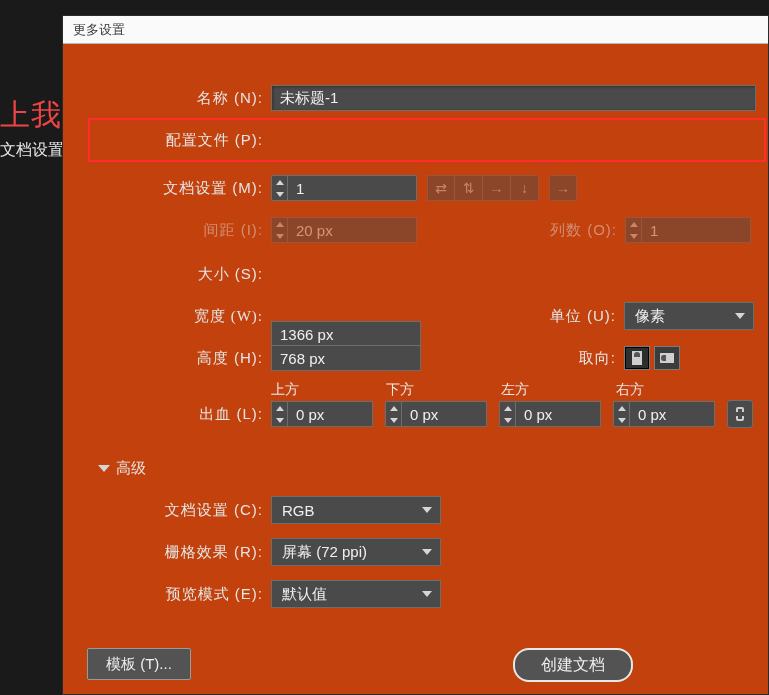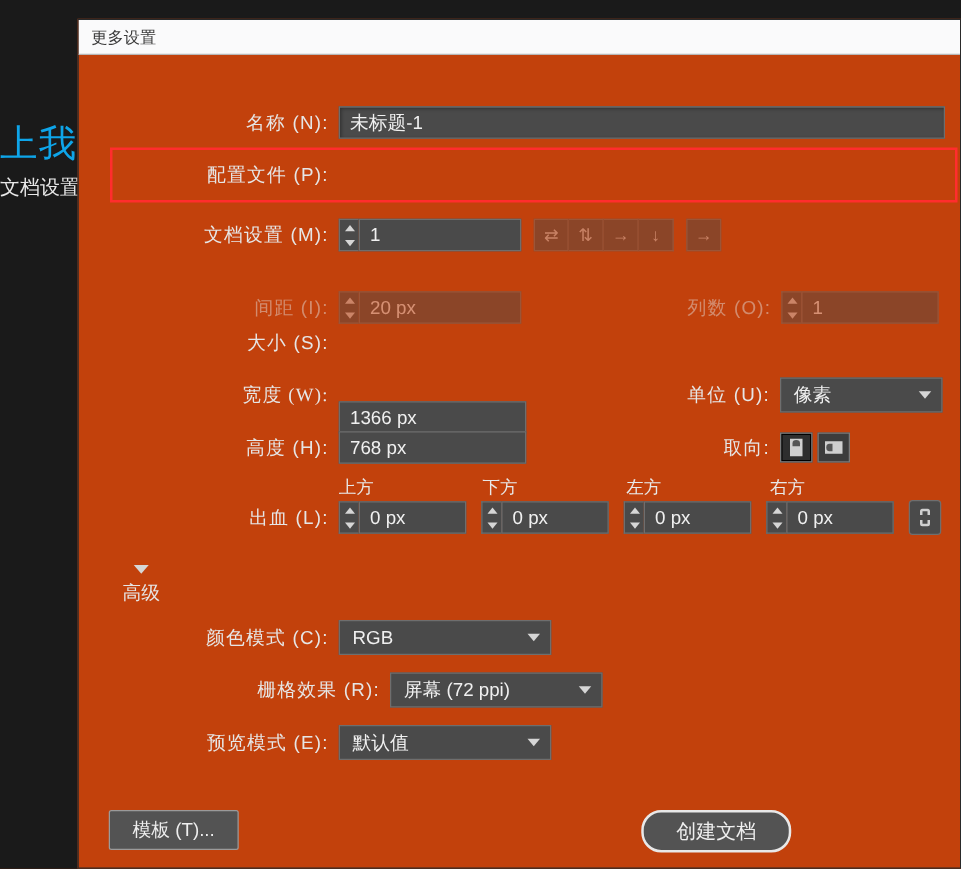--- a/index.html
+++ b/index.html
@@ -1,20 +1,20 @@
 <!DOCTYPE html>
 <html><head>
 <meta charset="utf-8">
 <style>
   * { box-sizing: border-box; margin: 0; padding: 0; }
   html, body { width: 769px; height: 695px; overflow: hidden; font-family: "Microsoft YaHei", sans-serif; font-size: 14px; }
   body { background: #1a1a1a; position: relative; }
   
   .backdrop { position: absolute; top: 0; left: 0; width: 769px; height: 695px; background: #1a1a1a; }
-  .welcome-text { position: absolute; left: 0; top: 95px; color: #0ea5e9; font-size: 30px; letter-spacing: 1px; }
+  .welcome-text { position: absolute; left: 0; top: 95px; color: #ef4444; font-size: 30px; letter-spacing: 1px; }
   .sub-text { position: absolute; left: 0; top: 140px; color: #e8e8e8; font-size: 16px; }
   
   .dialog { position: absolute; left: 62px; top: 15px; width: 707px; height: 680px; background: #c2410c; border: 1px solid #2a2a2a; }
   .dialog-title { height: 28px; line-height: 28px; padding: 0 10px; background: #fafafb; color: #3a3a3a; font-size: 13px; border-bottom: 1px solid #b8b8b8; }
   
   .dialog-body { position: relative; width: 100%; height: calc(100% - 28px); color: #e6e6e6; }
   
   .row { position: absolute; display: flex; align-items: center; height: 28px; }
   .lbl { text-align: right; font-size: 15px; letter-spacing: 1px; white-space: nowrap; }
   
@@ -40,21 +40,21 @@
   
   .orient-btn { width: 26px; height: 24px; background: #3c3c3c; border: 1px solid #7a7a7a; display: inline-flex; align-items: center; justify-content: center; cursor: pointer; }
   .orient-btn.active { background: #2e2e2e; box-shadow: inset 0 0 0 1px #000; }
   .orient-portrait { width: 10px; height: 14px; background: #cfcfcf; position: relative; }
   .orient-portrait::before { content:""; position:absolute; top:1px; left:2px; width:6px; height:5px; background:#555; border-radius:50% 50% 0 0; }
   .orient-landscape { width: 14px; height: 10px; background: #cfcfcf; position: relative; }
   .orient-landscape::before { content:""; position:absolute; top:2px; left:1px; width:5px; height:6px; background:#555; border-radius:50% 0 0 50%; }
   
   .link-btn { width: 26px; height: 28px; background: #4a4a4a; border: 1px solid #6e6e6e; display:flex; align-items:center; justify-content:center; cursor:pointer; border-radius:3px; }
   
-  .section-header { display:flex; align-items:center; gap:6px; font-size:15px;flex-direction:column; }
+  .section-header { display:flex; align-items:center; gap:6px; font-size:15px; }
   .tri-down { width:0;height:0;border-left:6px solid transparent;border-right:6px solid transparent;border-top:7px solid #d6d6d6; }
   
   .btn { height: 32px; padding: 0 18px; background: #535353; border: 1px solid #9a9a9a; color: #eee; font-size: 15px; border-radius: 2px; cursor: pointer; display:inline-flex; align-items:center; font-family: inherit; }
   .btn-primary { border-radius: 16px; border: 2px solid #e8e8e8; padding: 0 26px; font-size: 16px; height: 34px; }
   
   .bleed-box { display:flex; align-items:center; }
   .bleed-label { font-size:14px; color:#e8e8e8; text-align:left; margin-bottom:4px; }
 </style>
 </head>
 <body>
@@ -95,21 +95,21 @@
       <div class="icon-group disabled">
         <div class="icon-btn">⇄</div>
         <div class="icon-btn">⇅</div>
         <div class="icon-btn">→</div>
         <div class="icon-btn">↓</div>
       </div>
       <div class="sep"></div>
       <div class="icon-btn disabled">→</div>
     </div>
 
-    <div class="row disabled" style="left:0; top:188px;justify-content:flex-end;">
+    <div class="row disabled" style="left:0; top:172px;justify-content:flex-end;">
       <div class="lbl" style="width:200px;">间距 (I):</div>
       <div style="display:flex; margin-left:8px;">
         <div class="spinner">
           <div class="spin-btn">
               <span class="arr-up"></span>
             </div>
           <div class="spin-btn">
               <span class="arr-down"></span>
             </div>
         </div>
@@ -220,28 +220,28 @@
     </div>
 
     <div class="row" style="left:35px; top:410px;">
       <div class="section-header">
         <span class="tri-down"></span>
         <span>高级</span>
       </div>
     </div>
 
     <div class="row" style="left:0; top:452px;">
-      <div class="lbl" style="width:200px;">颜色模式 (C):</div>
+      <div class="lbl" style="width:200px;">文档设置 (C):</div>
       <div class="dropdown" style="width:170px; margin-left:8px;">
         <span>RGB</span>
         <span class="chev chev-down"></span>
       </div>
     </div>
 
-    <div class="row" style="left:0; top:494px;padding-left:41px;">
+    <div class="row" style="left:0; top:494px;">
       <div class="lbl" style="width:200px;">栅格效果 (R):</div>
       <div class="dropdown" style="width:170px; margin-left:8px;">
         <span>屏幕 (72 ppi)</span>
         <span class="chev chev-down"></span>
       </div>
     </div>
 
     <div class="row" style="left:0; top:536px;">
       <div class="lbl" style="width:200px;">预览模式 (E):</div>
       <div class="dropdown" style="width:170px; margin-left:8px;">

